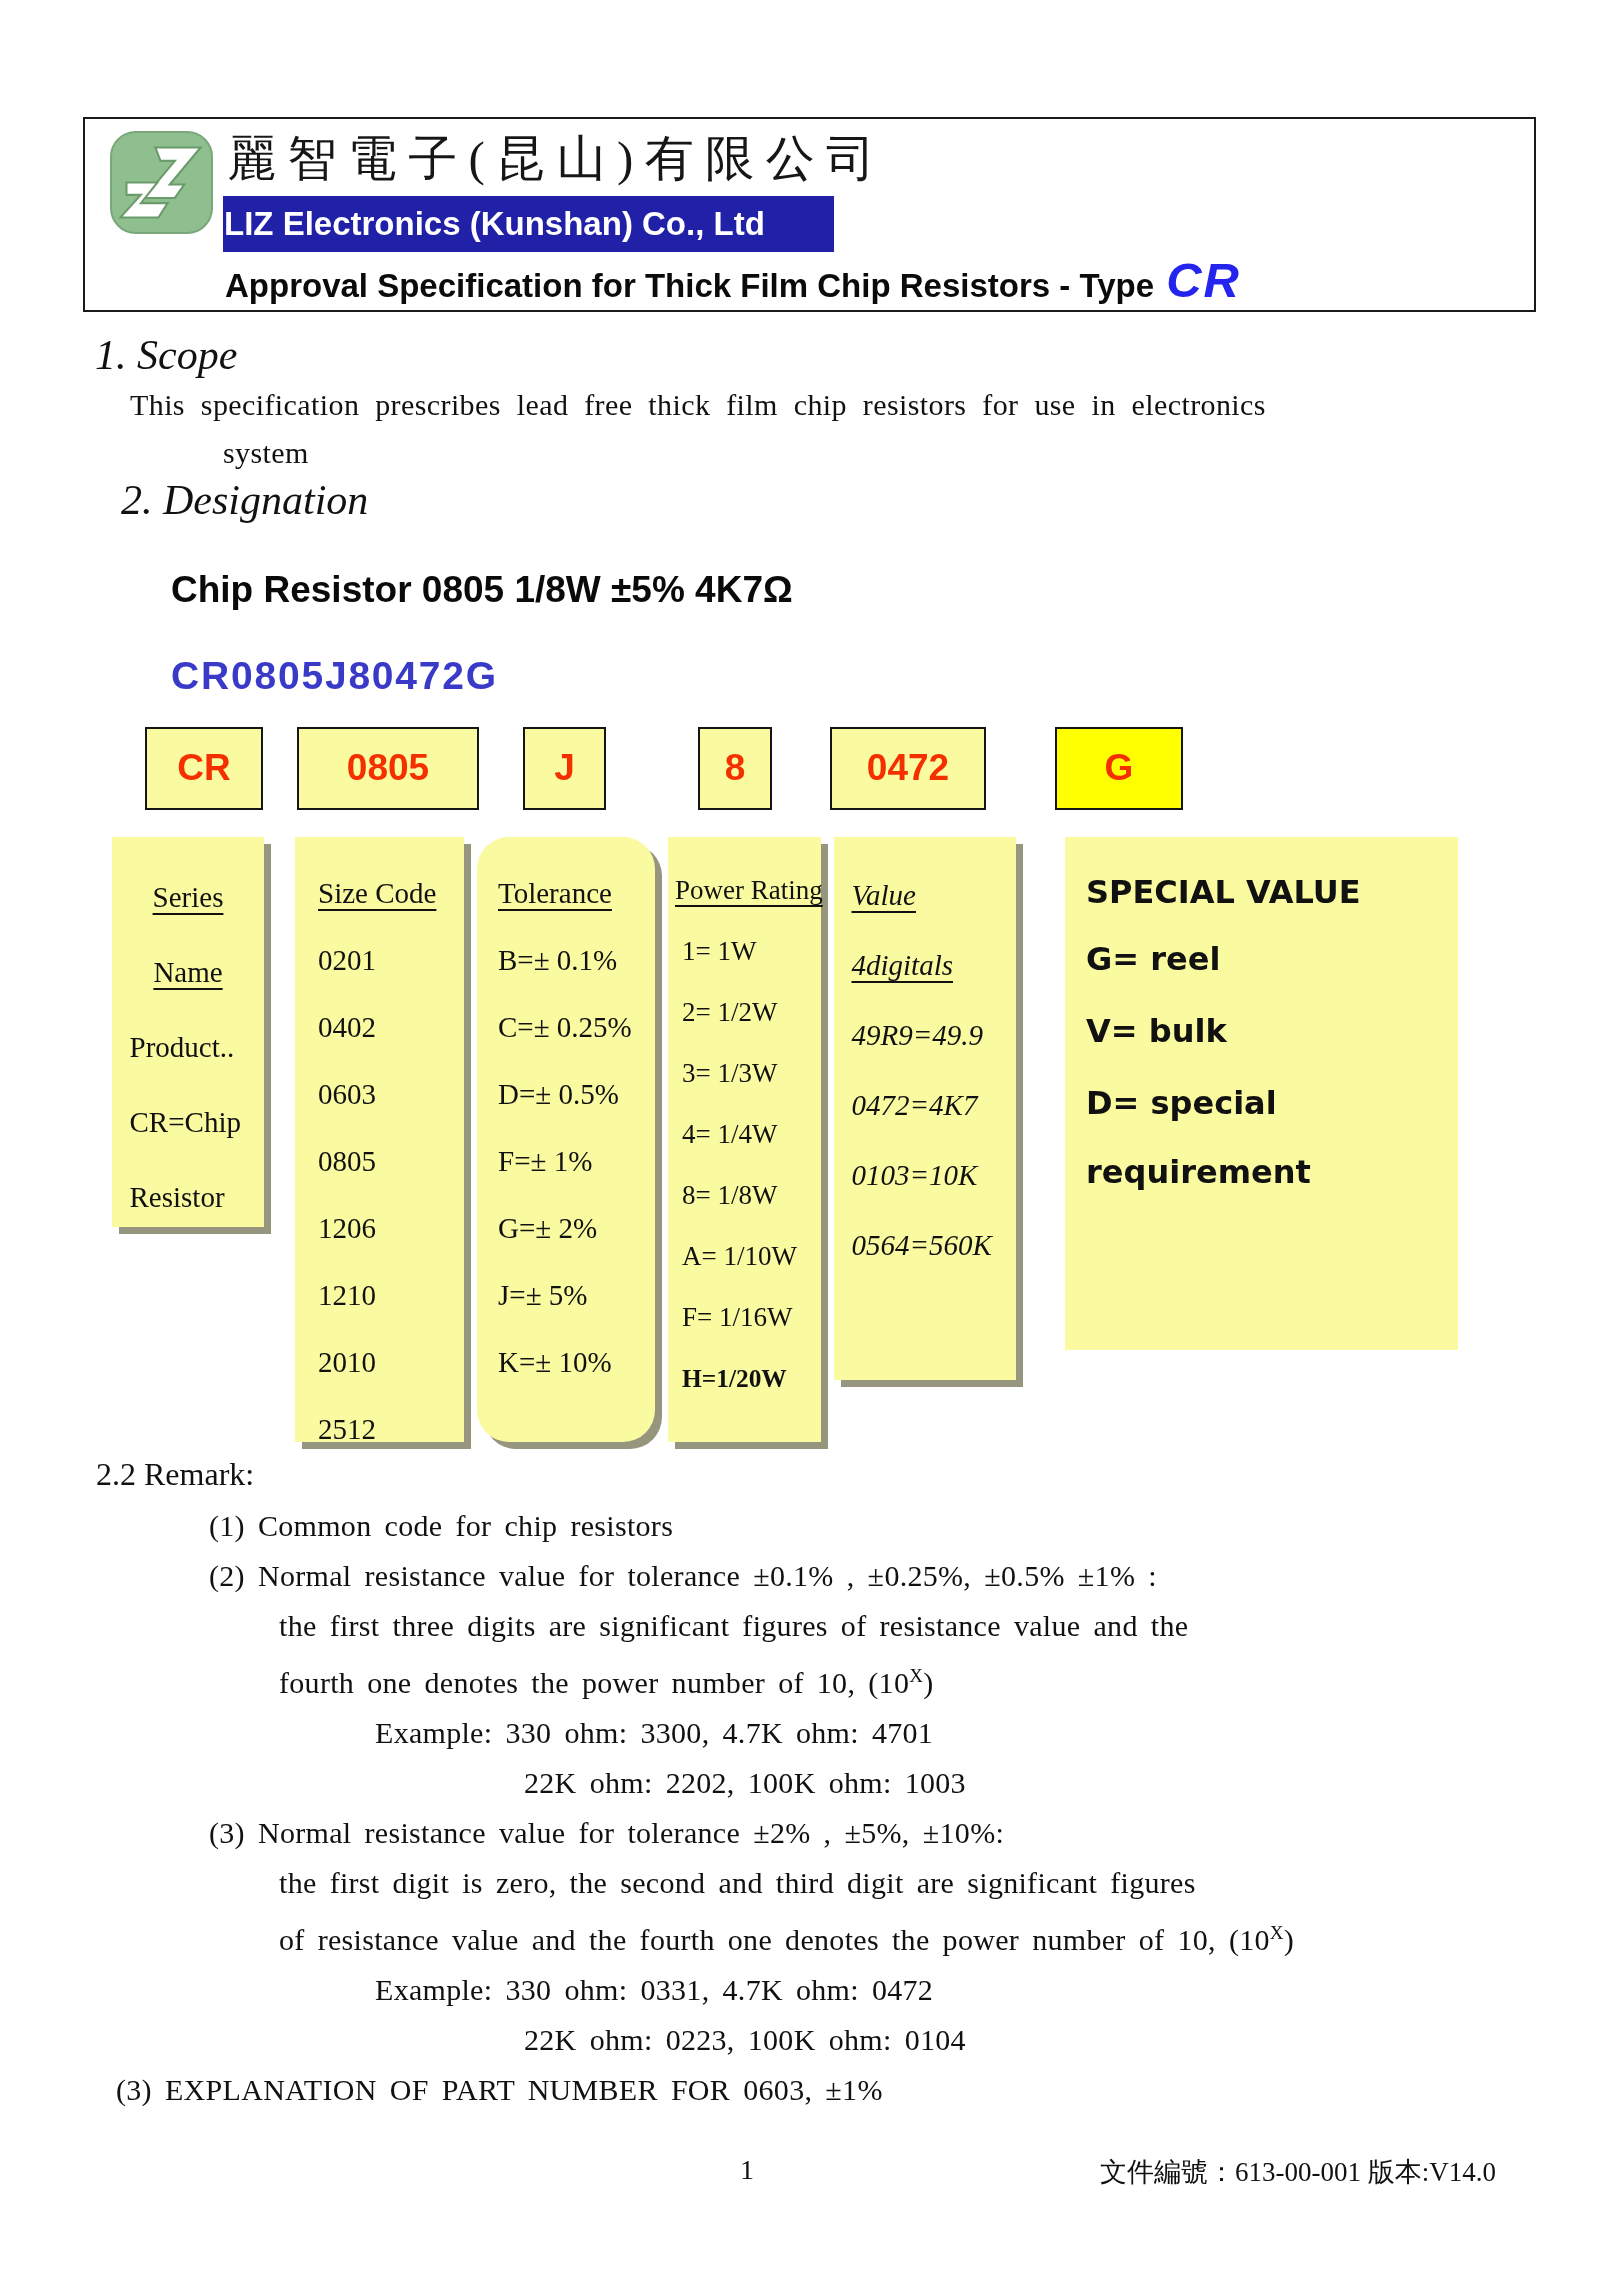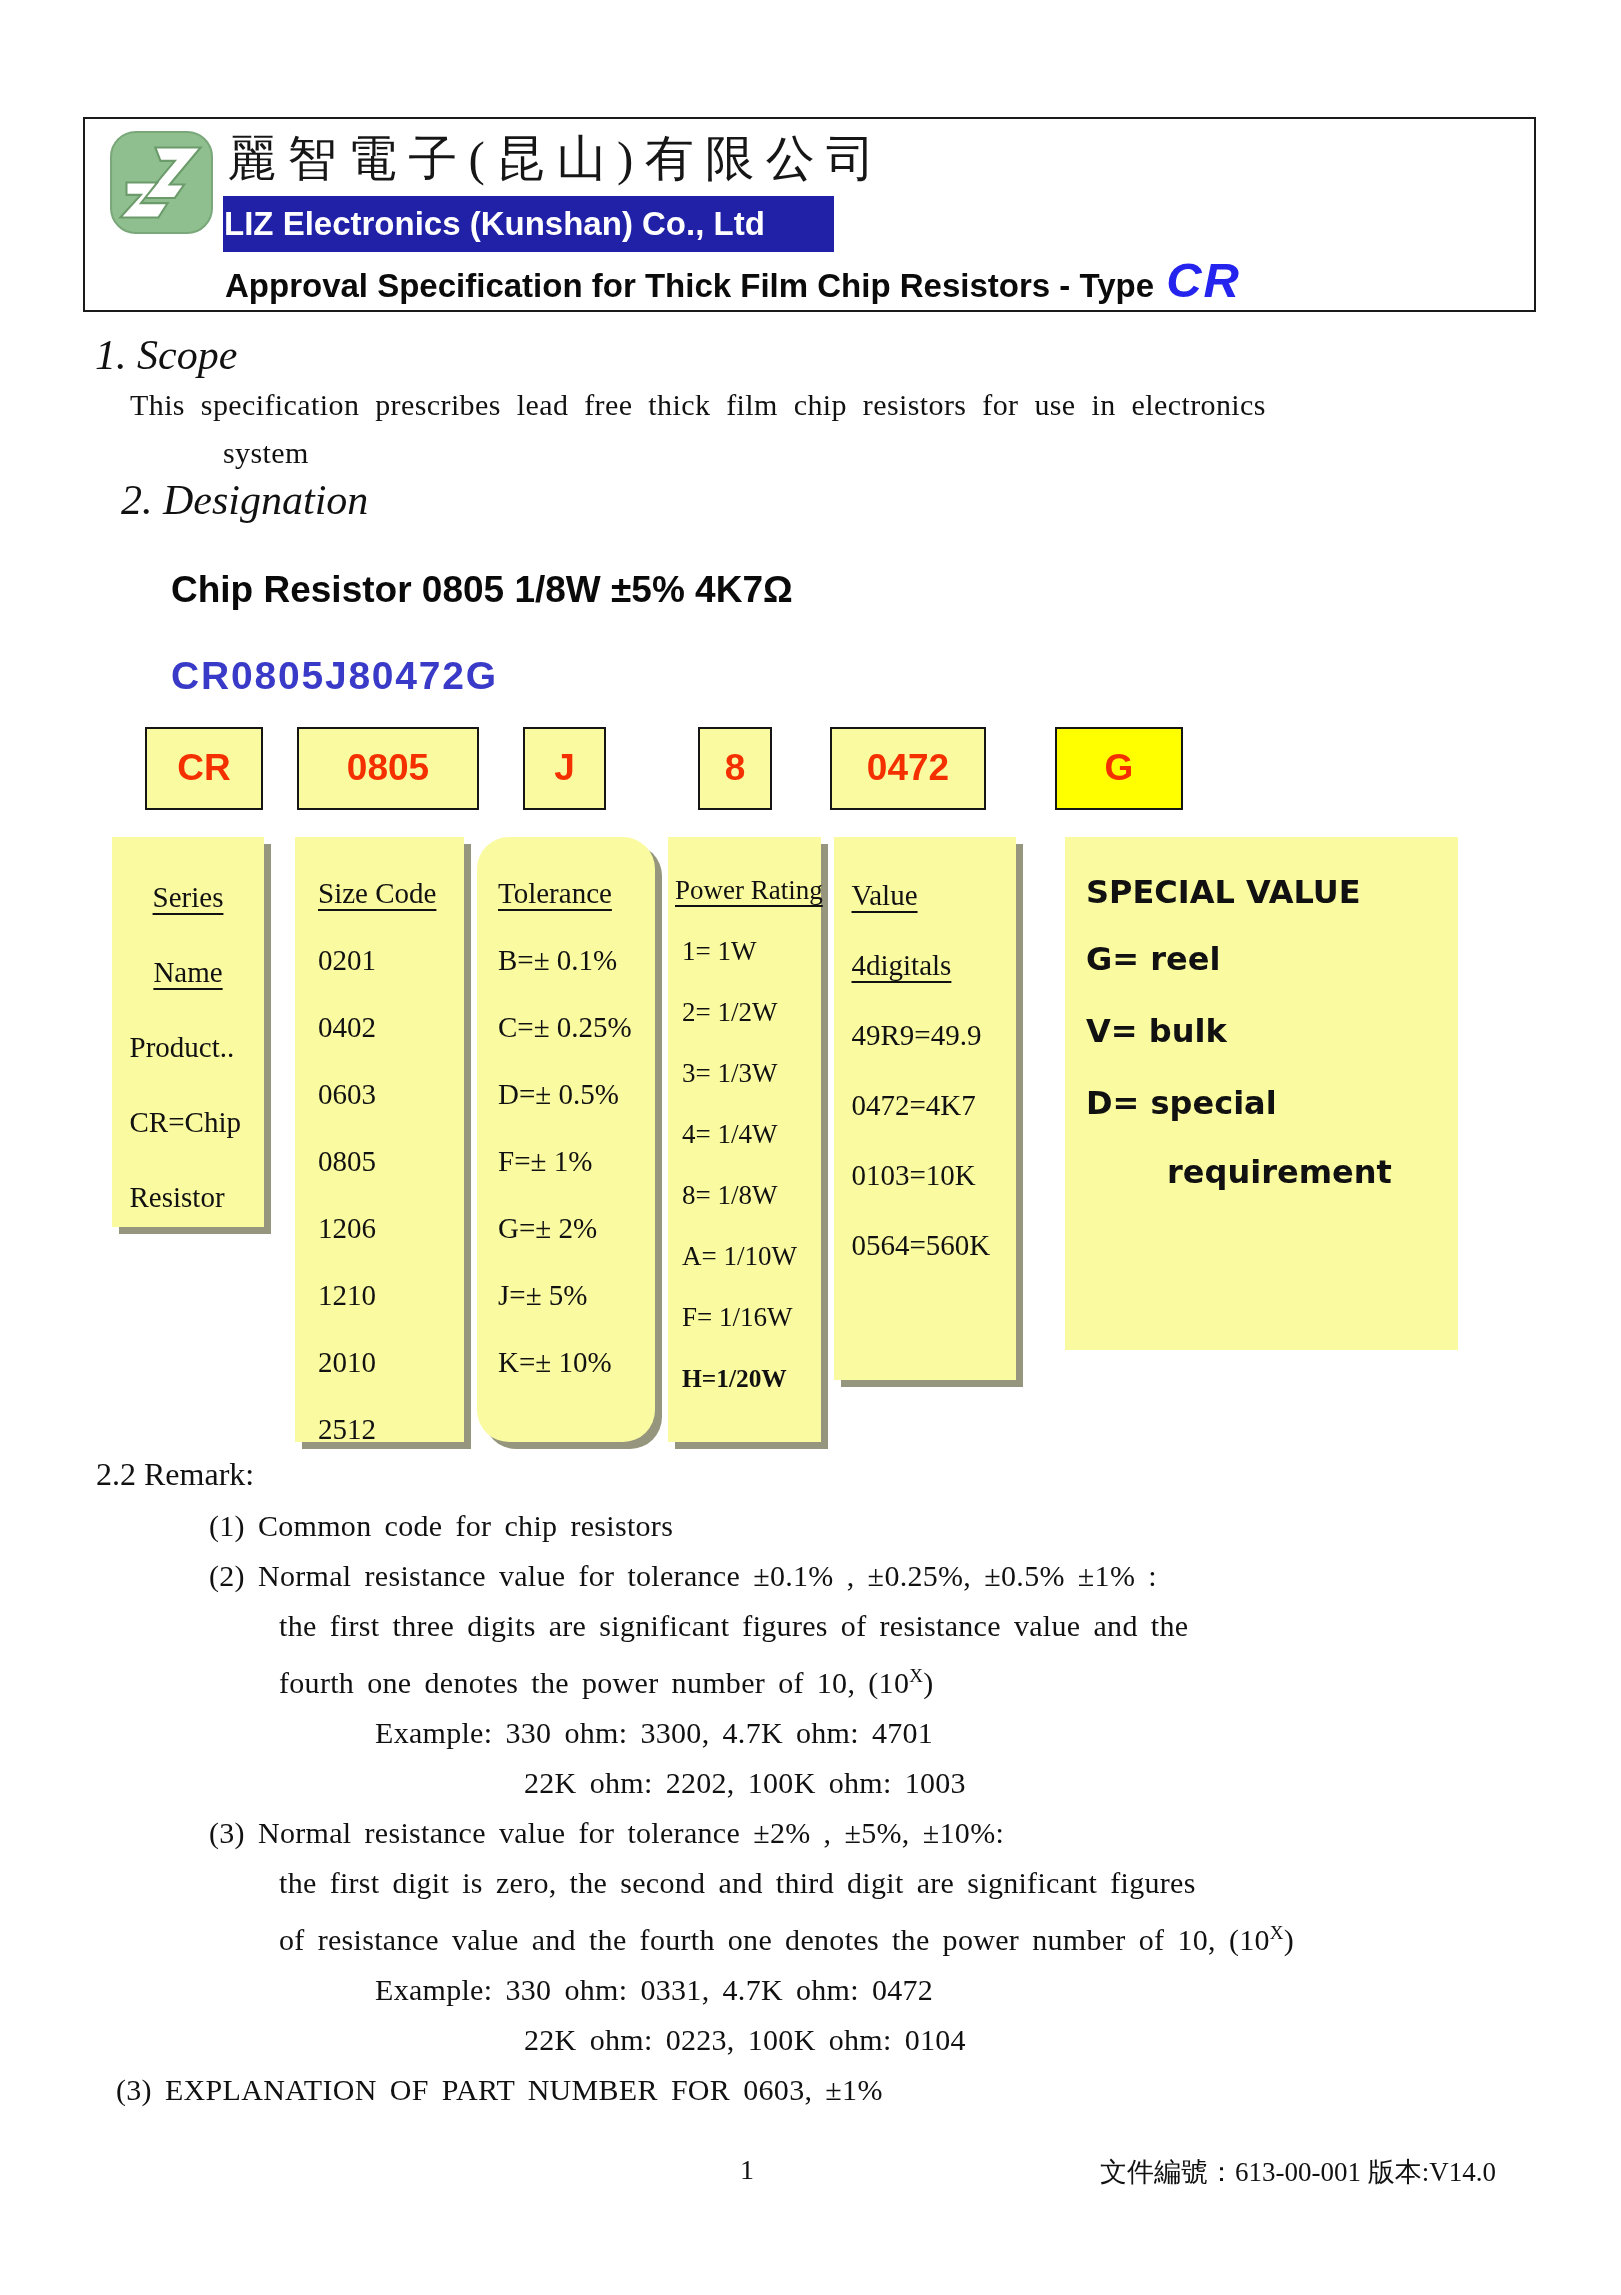--- a/index.html
+++ b/index.html
@@ -93,29 +93,29 @@
   .panel-series .item{padding-left:17.5px;line-height:75px;}
   .panel-size{left:295px;width:169px;height:605px;}
   .panel-size .ptitle,.panel-size .item{padding-left:23px;}
   .panel-tol{left:477px;width:178px;height:605px;border-radius:32px;}
   .panel-tol .ptitle,.panel-tol .item{padding-left:21px;}
   .panel-power{left:668px;width:153px;height:605px;font-size:27px;}
   .panel-power .ptitle{padding-left:7px;line-height:61px;}
   .panel-power .item{padding-left:14px;line-height:61px;}
   .panel-power .item.bold{font-weight:bold;font-size:25.4px;}
   .panel-value{left:834px;width:182px;height:543px;}
-  .panel-value .ptitle,.panel-value .item{padding-left:17.5px;line-height:70px;}
+  .panel-value .ptitle,.panel-value .item{padding-left:17.5px;line-height:70px;font-style:italic;}
   .panel-special{
     left:1065px;width:393px;height:513px;box-shadow:none;
     font-family:"DejaVu Sans", sans-serif;font-weight:bold;font-size:32px;
     padding:24.5px 0 0 21px;
   }
   .panel-special .sp-title{line-height:61px;white-space:nowrap;}
   .panel-special .item{line-height:72px;white-space:nowrap;}
-  .panel-special .item.ind-r{margin-left:81px;line-height:67px;}
+  .panel-special .item.ind-r{line-height:67px;}
   
   .remark{position:absolute;left:0;top:1447px;width:1396px;}
   .remark-heading{font-size:32px;margin-left:96px;line-height:54px;white-space:nowrap;}
   .remark .rline{font-size:30px;line-height:50px;letter-spacing:0.3px;word-spacing:5.3px;white-space:nowrap;}
   .remark .rline sup{font-size:19px;}
   .ind-0{margin-left:209px;}
   .ind-1{margin-left:279px;}
   .ind-2{margin-left:375px;}
   .ind-3{margin-left:524px;}
   .ind-4{margin-left:116px;}

